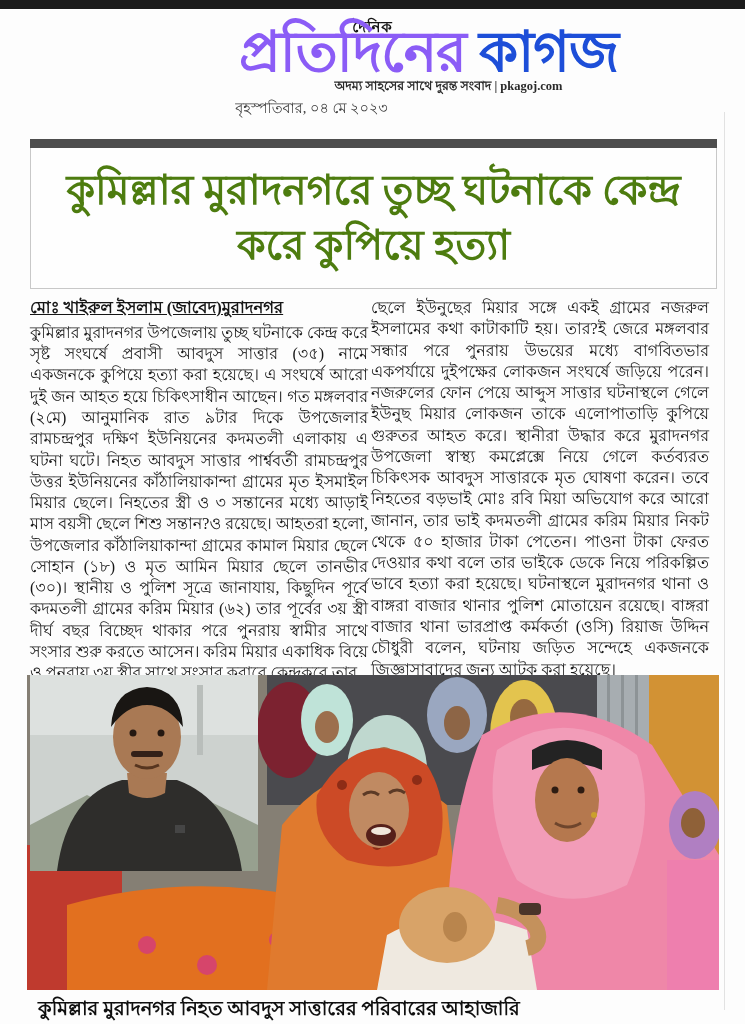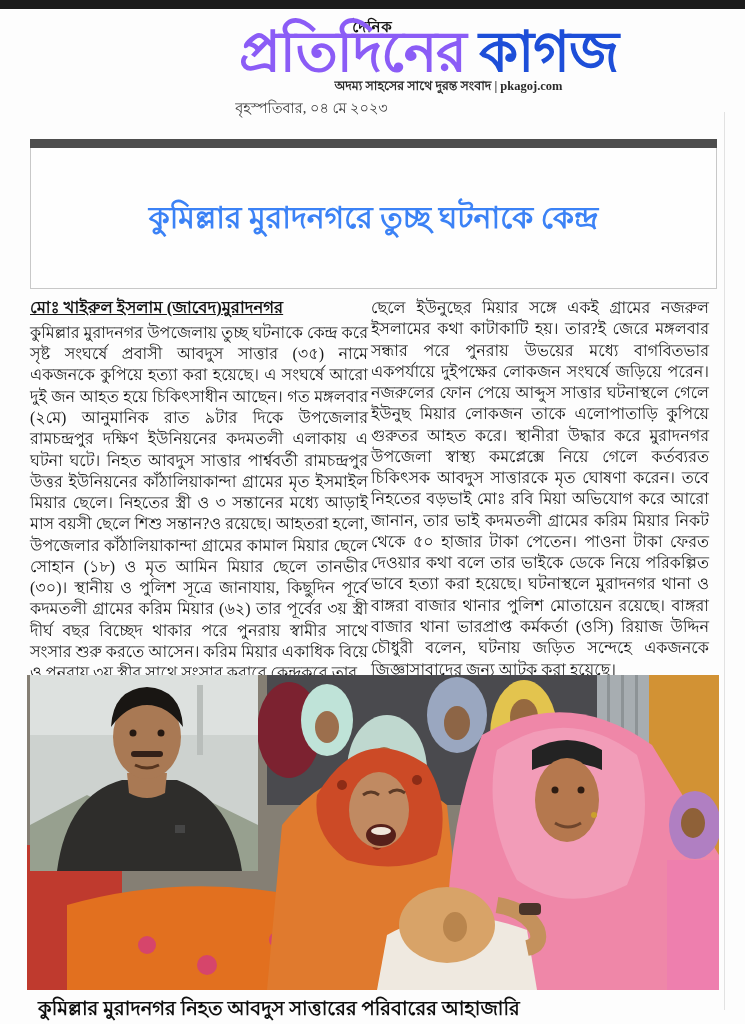--- a/index.html
+++ b/index.html
@@ -19,21 +19,21 @@
   .title-red{color:#1d4ed8;}
   .tagline{position:absolute;top:68px;left:0;width:745px;transform:translateX(76px);
     font-size:12.5px;font-weight:bold;color:#2a2a2a;}
   .date-line{position:absolute;top:88px;left:0;width:623px;font-size:14.5px;color:#3c3c3c;}
 
   
   .headline-bar{position:absolute;top:139px;left:30px;width:687px;height:9px;background:#4d4d4d;}
   .headline-box{position:absolute;top:148px;left:30px;width:687px;height:141px;box-sizing:border-box;
     border:1px solid #c8c8c8;border-top:none;background:#fefefe;
     display:flex;flex-direction:column;align-items:center;justify-content:center;}
-  .headline-line{font-size:30px;font-weight:bold;color:#3b82f6;line-height:1.35;text-align:center;white-space:nowrap;}
+  .headline-line{font-size:41px;font-weight:bold;color:#4d7c0f;line-height:1.35;text-align:center;white-space:nowrap;}
 
   
   .body-wrap{position:absolute;top:297px;left:30px;width:689px;display:flex;gap:3px;}
   .col{width:338px;font-size:16px;line-height:1.33;text-align:justify;color:#161616;}
   .byline{font-weight:bold;text-decoration:underline;font-size:16.5px;margin-bottom:3px;}
 
   
   .photo{position:absolute;top:675px;left:27px;width:692px;height:315px;background:#9b948a;overflow:hidden;}
   .photo svg{display:block;}
 
@@ -49,20 +49,21 @@
 <div class="masthead">
   <div class="daily-label">দৈনিক</div>
   <div class="paper-title"><span class="title-black">প্রতিদিনের </span><span class="title-red">কাগজ</span></div>
   <div class="tagline">অদম্য সাহসের সাথে দুরন্ত সংবাদ | pkagoj.com</div>
   <div class="date-line">বৃহস্পতিবার, ০৪ মে ২০২৩</div>
 </div>
 
 <div class="headline-bar"></div>
 <div class="headline-box">
   <div class="headline-line">কুমিল্লার মুরাদনগরে তুচ্ছ ঘটনাকে কেন্দ্র</div>
+  <div class="headline-line">করে কুপিয়ে হত্যা</div>
 </div>
 
 <div class="body-wrap">
   <div class="col">
     <div class="byline">মোঃ খাইরুল ইসলাম (জাবেদ)মুরাদনগর</div>
     <span>কুমিল্লার মুরাদনগর উপজেলায় তুচ্ছ ঘটনাকে কেন্দ্র করে সৃষ্ট সংঘর্ষে প্রবাসী আবদুস সাত্তার (৩৫) নামে একজনকে কুপিয়ে হত্যা করা হয়েছে। এ সংঘর্ষে আরো দুই জন আহত হয়ে চিকিৎসাধীন আছেন। গত মঙ্গলবার (২মে) আনুমানিক রাত ৯টার দিকে উপজেলার রামচন্দ্রপুর দক্ষিণ ইউনিয়নের কদমতলী এলাকায় এ ঘটনা ঘটে। নিহত আবদুস সাত্তার পার্শ্ববর্তী রামচন্দ্রপুর উত্তর ইউনিয়নের কাঁঠালিয়াকান্দা গ্রামের মৃত ইসমাইল মিয়ার ছেলে। নিহতের স্ত্রী ও ৩ সন্তানের মধ্যে আড়াই মাস বয়সী ছেলে শিশু সন্তান?ও রয়েছে। আহতরা হলো, উপজেলার কাঁঠালিয়াকান্দা গ্রামের কামাল মিয়ার ছেলে সোহান (১৮) ও মৃত আমিন মিয়ার ছেলে তানভীর (৩০)। স্থানীয় ও পুলিশ সূত্রে জানাযায়, কিছুদিন পূর্বে কদমতলী গ্রামের করিম মিয়ার (৬২) তার পূর্বের ৩য় স্ত্রী দীর্ঘ বছর বিচ্ছেদ থাকার পরে পুনরায় স্বামীর সাথে সংসার শুরু করতে আসেন। করিম মিয়ার একাধিক বিয়ে ও পুনরায় ৩য় স্ত্রীর সাথে সংসার করারে কেন্দ্রকরে তার</span>
   </div>
   <div class="col">
     <span>ছেলে ইউনুছের মিয়ার সঙ্গে একই গ্রামের নজরুল ইসলামের কথা কাটাকাটি হয়। তার?ই জেরে মঙ্গলবার সন্ধার পরে পুনরায় উভয়ের মধ্যে বাগবিতভার একপর্যায়ে দুইপক্ষের লোকজন সংঘর্ষে জড়িয়ে পরেন। নজরুলের ফোন পেয়ে আব্দুস সাত্তার ঘটনাস্থলে গেলে ইউনুছ মিয়ার লোকজন তাকে এলোপাতাড়ি কুপিয়ে গুরুতর আহত করে। স্থানীরা উদ্ধার করে মুরাদনগর উপজেলা স্বাস্থ্য কমপ্লেক্সে নিয়ে গেলে কর্তব্যরত চিকিৎসক আবদুস সাত্তারকে মৃত ঘোষণা করেন। তবে নিহতের বড়ভাই মোঃ রবি মিয়া অভিযোগ করে আরো জানান, তার ভাই কদমতলী গ্রামের করিম মিয়ার নিকট থেকে ৫০ হাজার টাকা পেতেন। পাওনা টাকা ফেরত দেওয়ার কথা বলে তার ভাইকে ডেকে নিয়ে পরিকল্পিত ভাবে হত্যা করা হয়েছে। ঘটনাস্থলে মুরাদনগর থানা ও বাঙ্গরা বাজার থানার পুলিশ মোতায়েন রয়েছে। বাঙ্গরা বাজার থানা ভারপ্রাপ্ত কর্মকর্তা (ওসি) রিয়াজ উদ্দিন চৌধুরী বলেন, ঘটনায় জড়িত সন্দেহে একজনকে জিজ্ঞাসাবাদের জন্য আটক করা হয়েছে।</span>
   </div>

